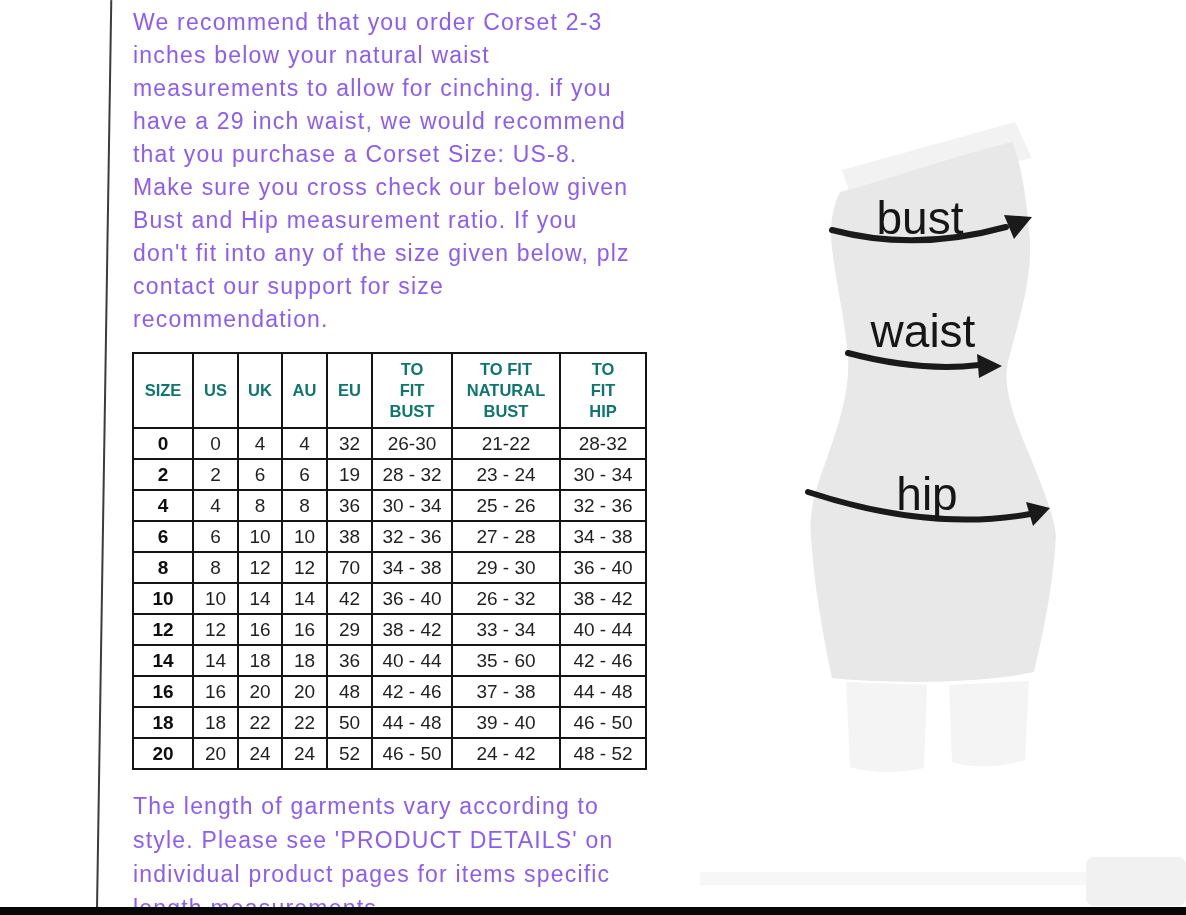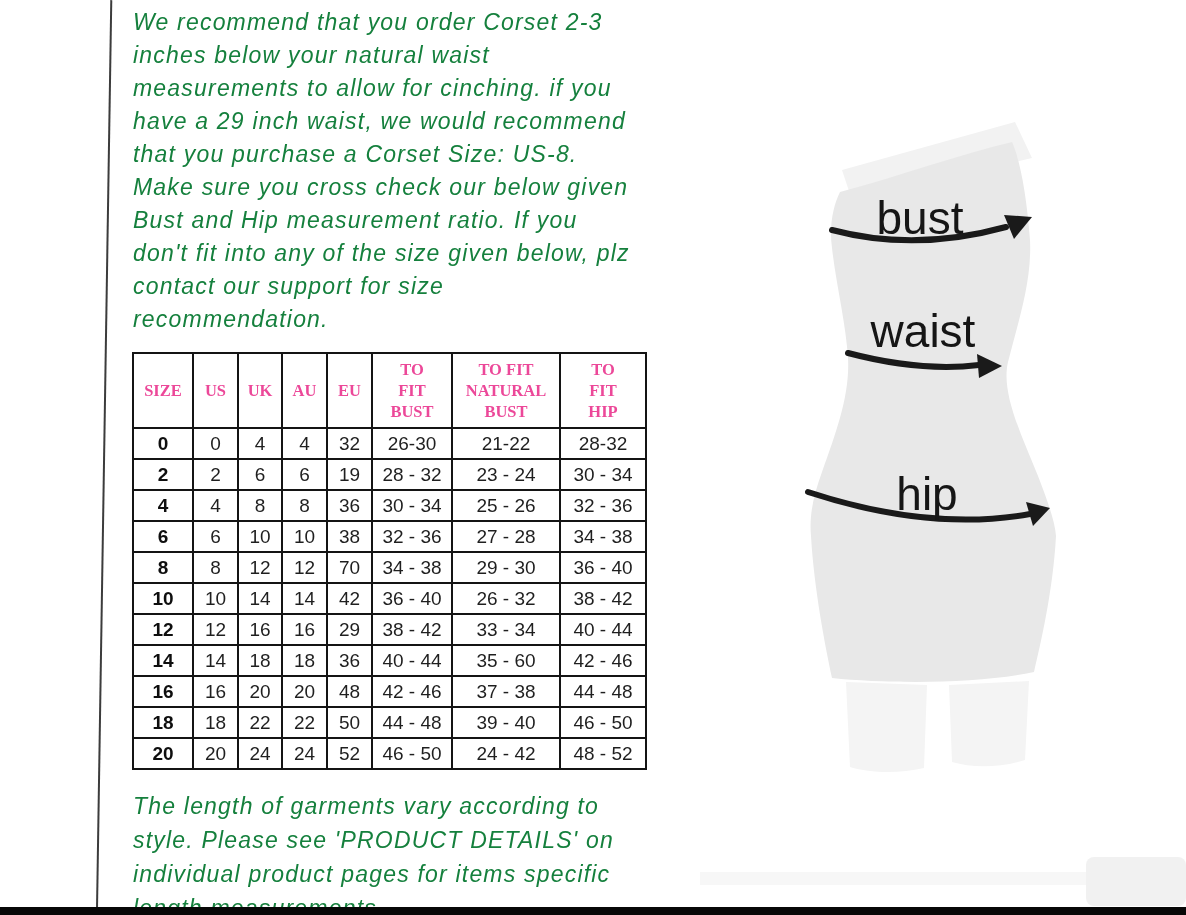--- a/index.html
+++ b/index.html
@@ -8,34 +8,34 @@
     font-family:"Liberation Sans",sans-serif;color:#1d1d1d;
   }
   
   .rule-v{
     position:absolute;left:96px;top:0;width:2px;height:909px;background:#3c3c3c;
     transform-origin:50% 100%;transform:rotate(0.9deg);
   }
   
   .para{
     position:absolute;white-space:pre-line;
-    font-size:23px;line-height:33px;letter-spacing:1.2px;color:#15803d;font-style:italic;
+    font-size:23px;line-height:33px;letter-spacing:1.2px;color:#8b5cf6;
   }
   .intro{left:133px;top:6px;width:585px;}
   .footer-note{left:133px;top:789px;width:585px;line-height:34px;}
   
   table.size{
     position:absolute;left:132px;top:352px;width:513px;
     border-collapse:collapse;table-layout:fixed;background:#ffffff;
   }
   table.size th,table.size td{
     border:2px solid #141414;text-align:center;vertical-align:middle;padding:0;
   }
   table.size th{
-    font-size:16.5px;font-weight:bold;line-height:1.28;white-space:pre-line;height:73px;color:#ec4899;font-family:Liberation Serif, serif;
+    font-size:16.5px;font-weight:bold;line-height:1.28;white-space:pre-line;height:73px;color:#0f766e;
   }
   table.size td{font-size:19px;height:29px;color:#1f1f1f;}
   table.size td:first-child{font-weight:bold;color:#0e0e0e;}
   
   .diagram{position:absolute;left:780px;top:100px;width:310px;height:700px;}
   .diagram svg{display:block;}
   .diagram text{
     font-family:"Liberation Sans",sans-serif;font-size:46px;fill:#161616;text-anchor:middle;
   }
   .arrow-line{fill:none;stroke:#1a1a1a;stroke-width:6;stroke-linecap:round;}

